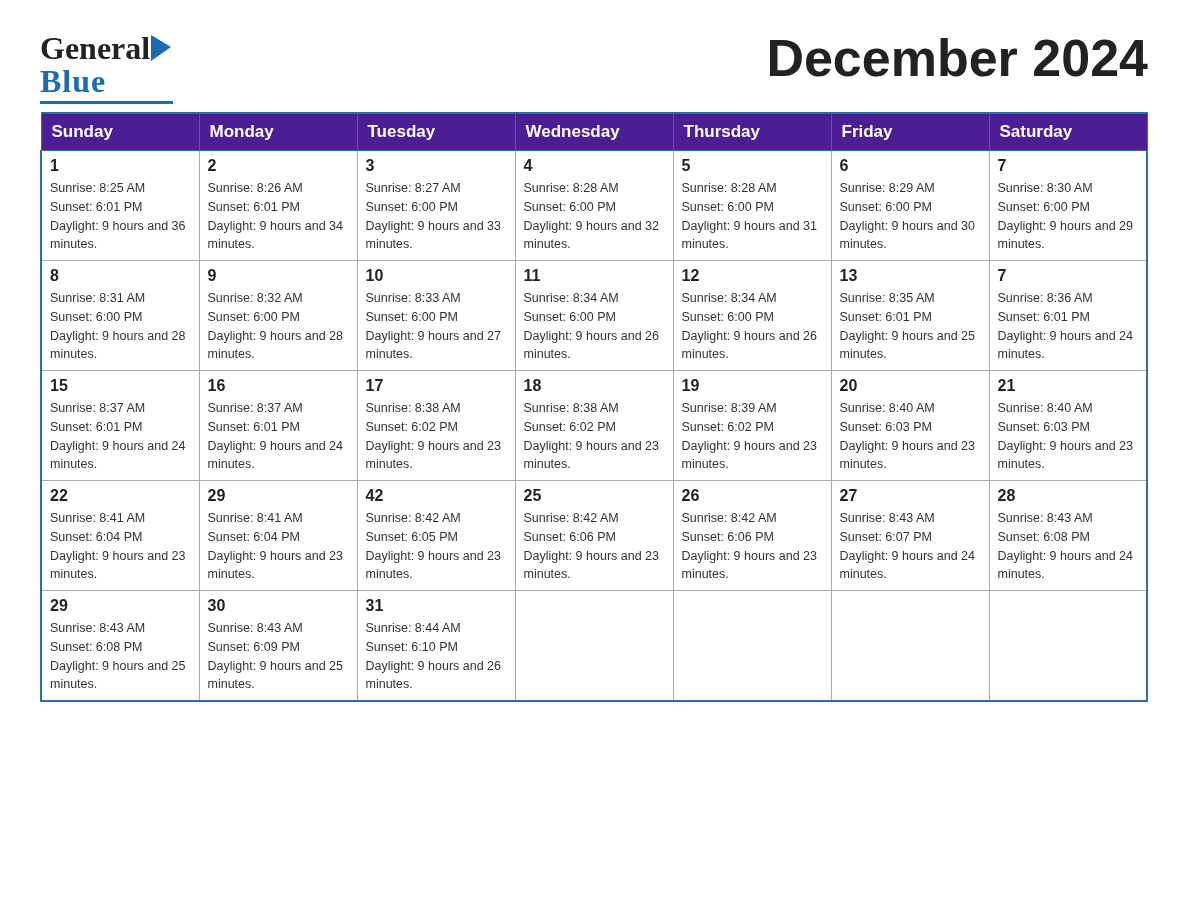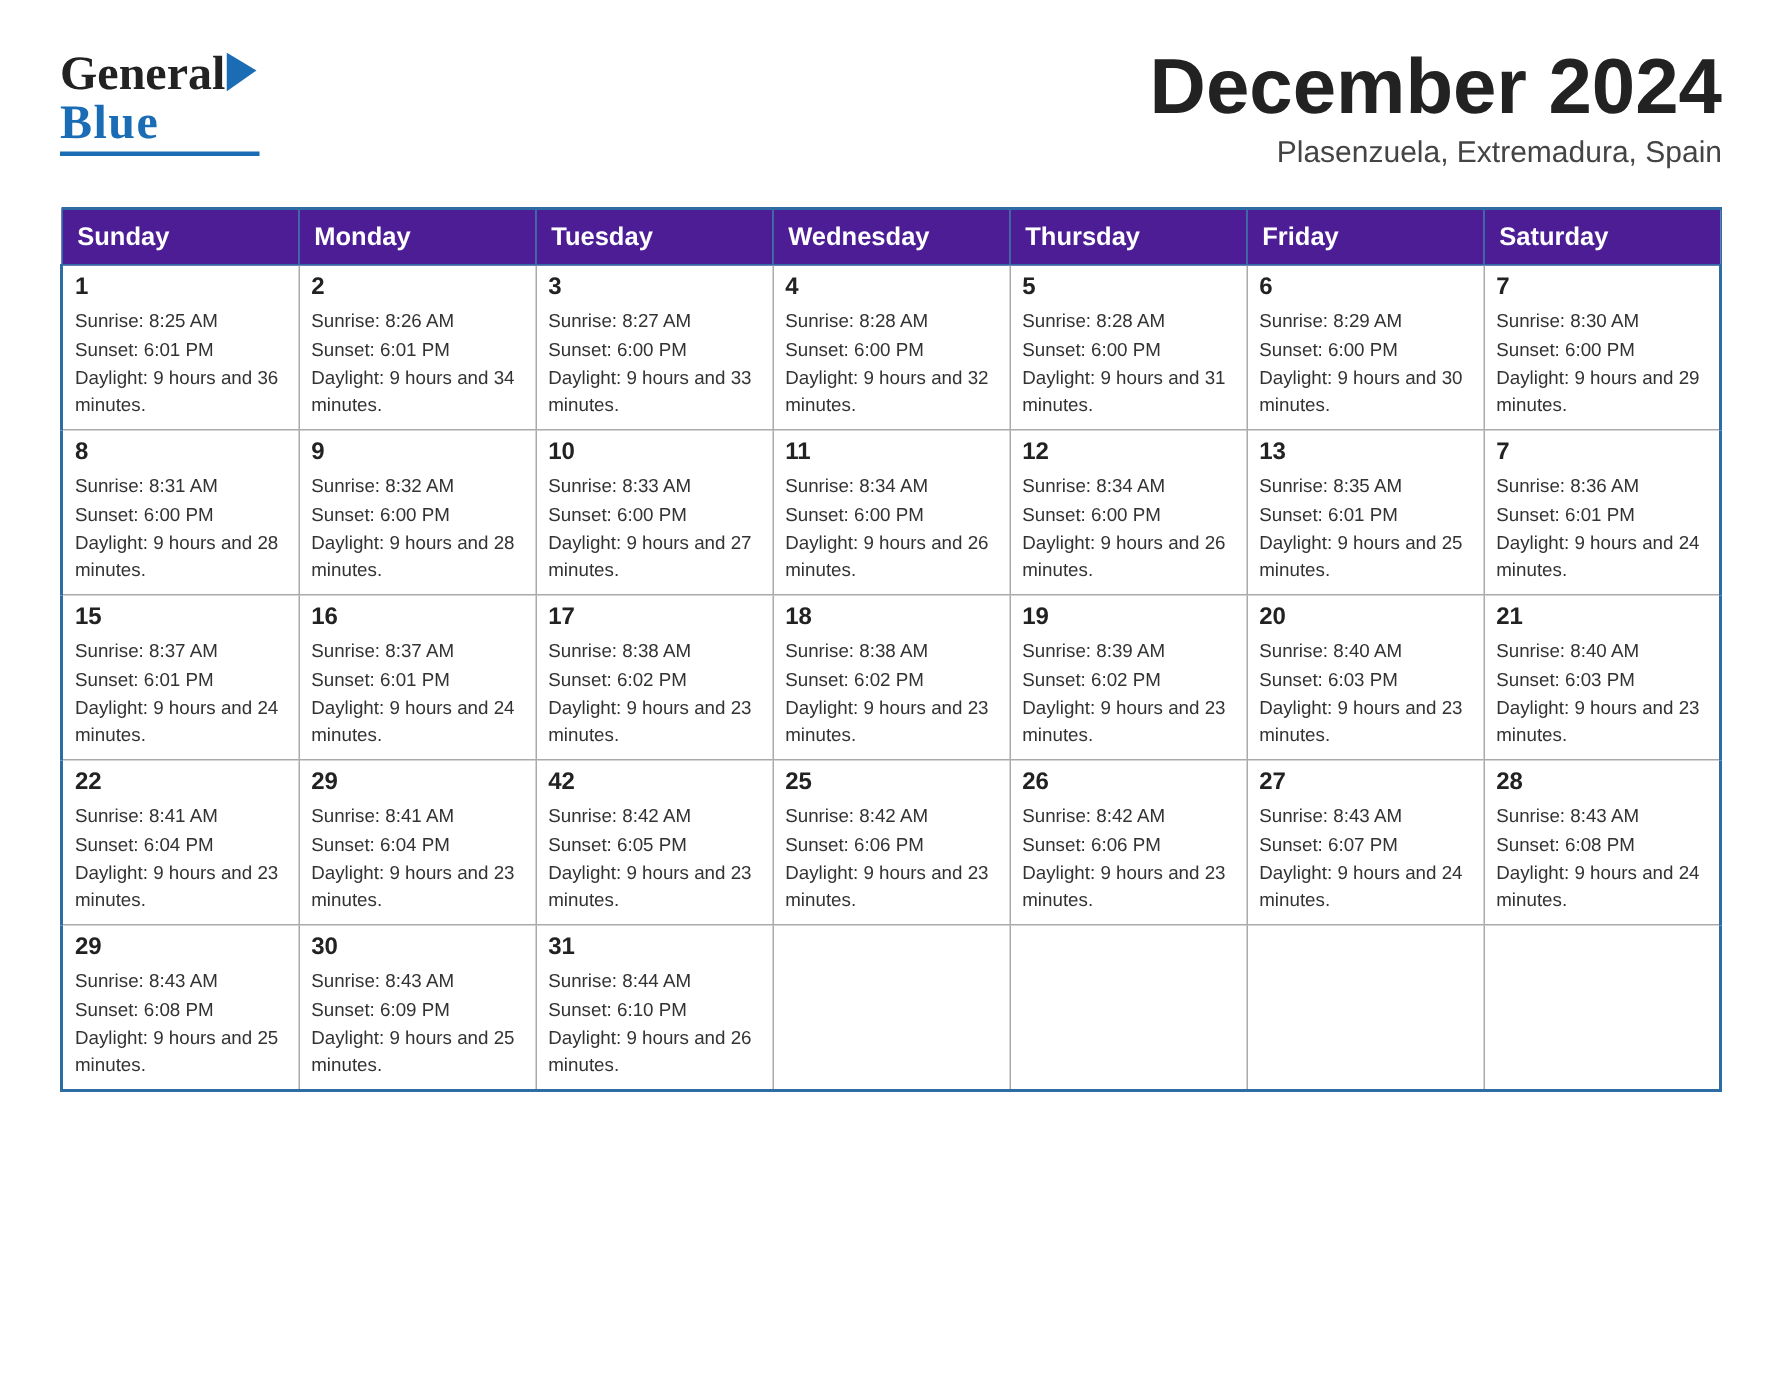--- a/index.html
+++ b/index.html
@@ -7,21 +7,21 @@
       font-family: Arial, sans-serif;
       background: #fff;
       padding: 30px 40px;
       width: 1188px;
       min-height: 918px;
     }
     .header {
       display: flex;
       justify-content: space-between;
       align-items: flex-start;
-      margin-bottom: 24px;
+      margin-bottom: 8px;
     }
     .logo {
       display: flex;
       flex-direction: column;
       align-items: flex-start;
     }
     .title-area {
       text-align: right;
     }
     .month-title {
@@ -95,21 +95,20 @@
         <polygon points="0,2 20,14 0,28" fill="#1a6db5"></polygon>
       </svg>
     </div>
     <div style="display:flex; align-items:center; margin-top:-4px;">
       <span style="font-size:32px; font-weight:bold; color:#1a6db5; font-family:Georgia,serif; letter-spacing:1px;">Blue</span>
     </div>
     <div style="height:3px; background:#1a6db5; width:100%; margin-top:1px;"></div>
   </div>
   <div class="title-area">
     <div class="month-title">December 2024</div>
-    <div class="location">Plasenzuela, Extremadura, Spain</div>
   </div>
 </div>
 
 <table class="calendar">
   <thead>
     <tr>
       <th>Sunday</th>
       <th>Monday</th>
       <th>Tuesday</th>
       <th>Wednesday</th>

